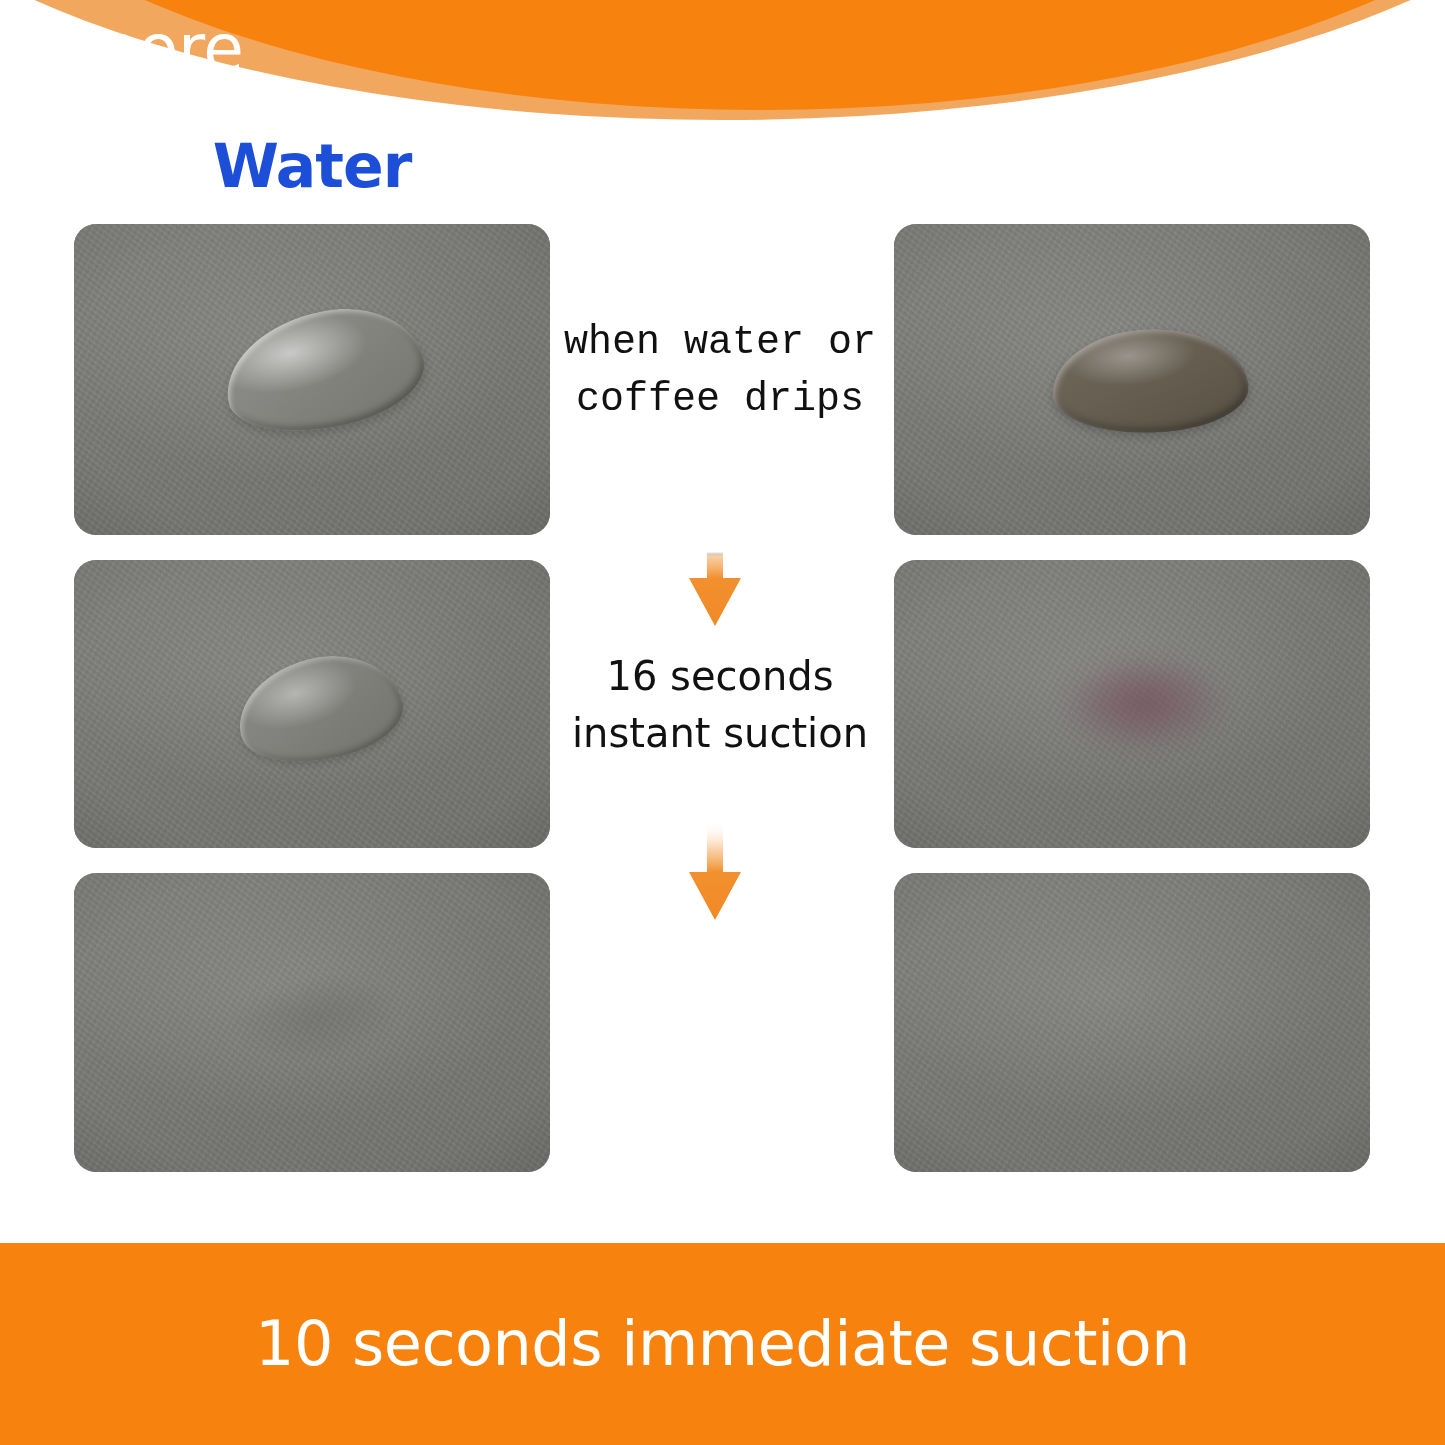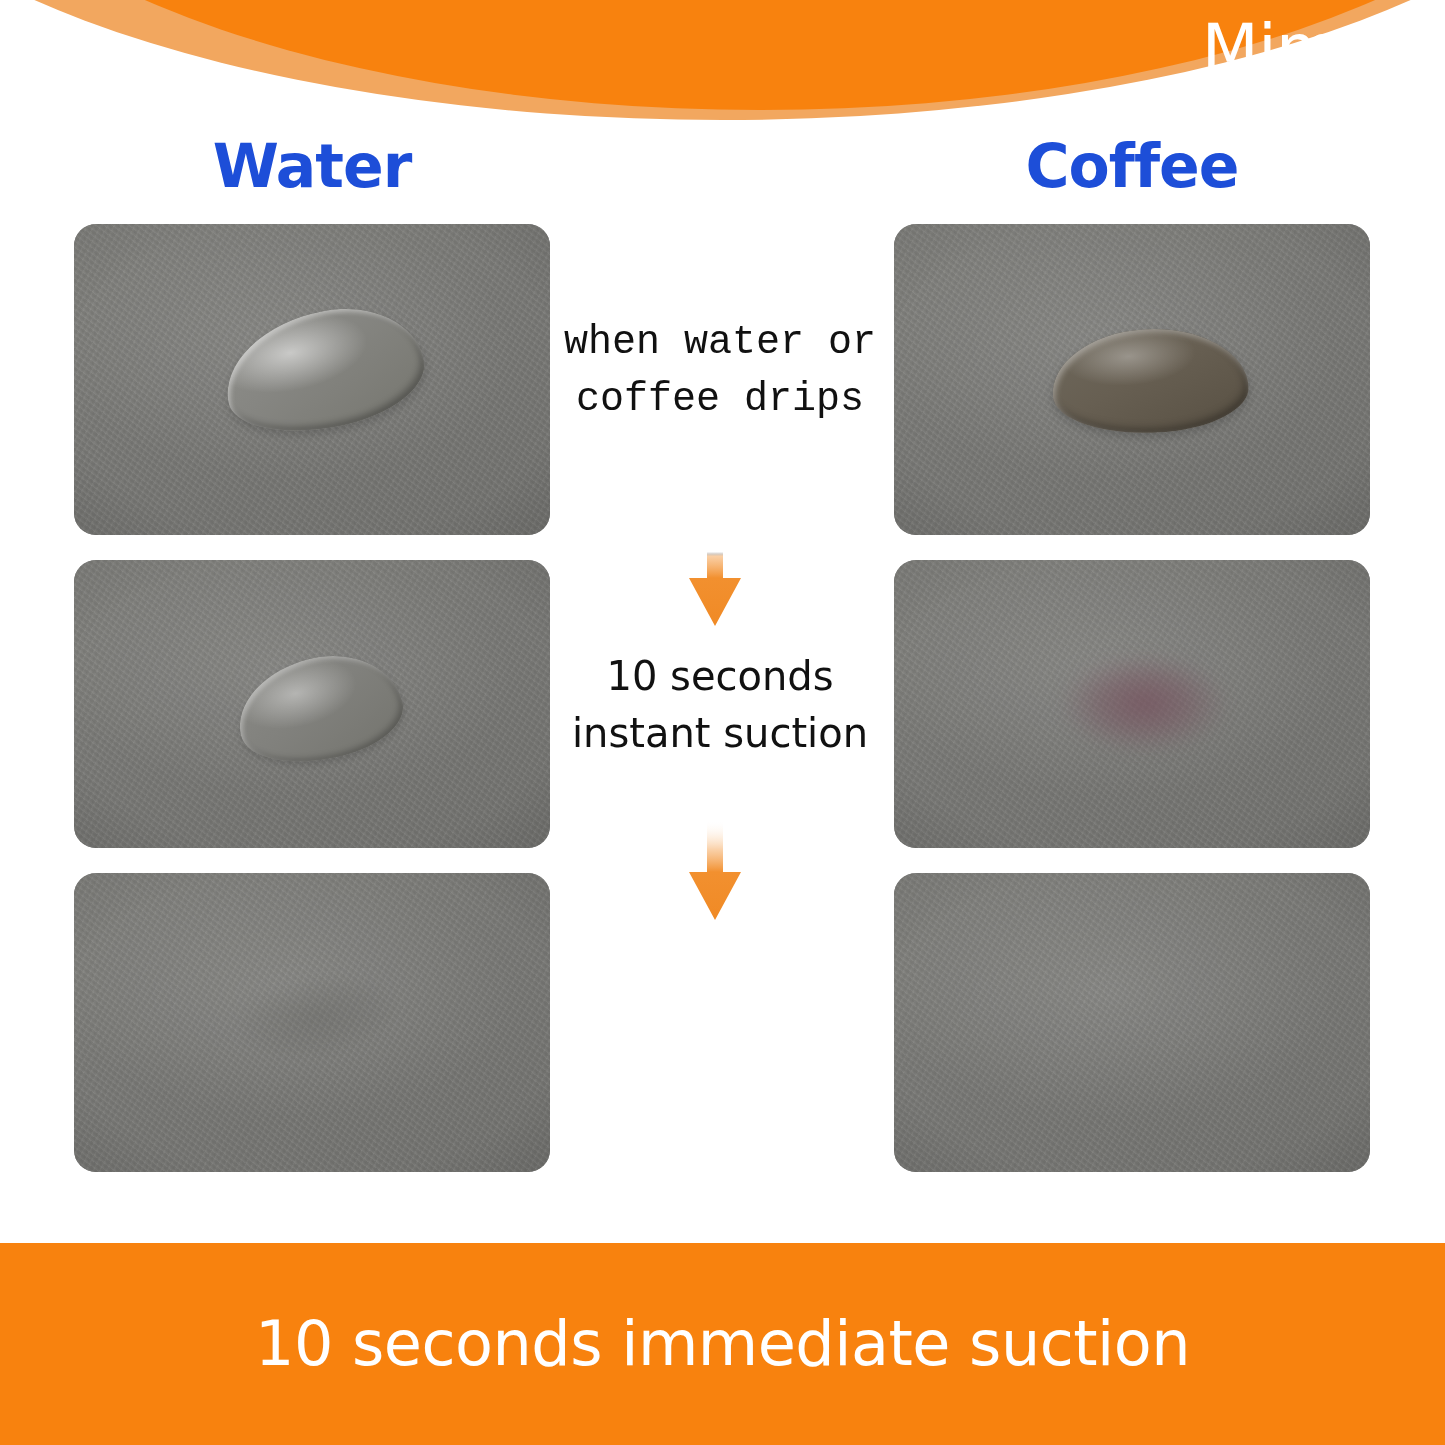--- a/index.html
+++ b/index.html
@@ -43,21 +43,21 @@
     width: 1700px;
     height: 710px;
     background: #f8820e;
     border-radius: 50% / 50%;
   }
   .brand-title {
     position: absolute;
     left: 0;
     top: 16px;
     width: 1445px;
-    text-align: right;
+    text-align: left;
     color: #ffffff;
     font-size: 66px;
     font-weight: 400;
     letter-spacing: -0.5px;
     font-family: "DejaVu Sans", sans-serif;
     line-height: 1;
   }
 
   
   .col-heading {
@@ -216,21 +216,20 @@
 
 <div id="page">
 
   <div class="header-band">
     <div class="curve-back"></div>
     <div class="curve-front"></div>
   </div>
   <div class="brand-title">Mimore</div>
 
   <div class="col-heading left">Water</div>
-  <div class="col-heading right">Coffee</div>
 
   <div class="panel" style="left:74px; top:224px; width:476px; height:311px;">
     <div class="surface"></div>
     <div class="grain"></div>
     <div class="blob blob-water-big"></div>
     <div class="vignette"></div>
   </div>
 
   <div class="panel" style="left:74px; top:560px; width:476px; height:288px;">
     <div class="surface"></div>
@@ -276,21 +275,21 @@
           <stop offset="26%" stop-color="#f5a košt" stop-opacity="0"></stop>
           <stop offset="30%" stop-color="#f5a85c" stop-opacity="0.55"></stop>
           <stop offset="52%" stop-color="#f2902f" stop-opacity="1"></stop>
           <stop offset="100%" stop-color="#f08a25" stop-opacity="1"></stop>
         </linearGradient>
       </defs>
       <path d="M24 2 L40 2 L40 54 L58 54 L32 102 L6 54 L24 54 Z" fill="url(#arrowgrad1)"></path>
     </svg>
   </div>
 
-  <div class="center-text t2">10 seconds instant suction</div>
+  <div class="center-text t2">16 seconds instant suction</div>
 
   <div class="arrow-wrap a2">
     <svg viewBox="0 0 64 104" xmlns="http://www.w3.org/2000/svg">
       <defs>
         <linearGradient id="arrowgrad2" x1="0" y1="0" x2="0" y2="1">
           <stop offset="0%" stop-color="#ffffff" stop-opacity="0"></stop>
           <stop offset="30%" stop-color="#f5a85c" stop-opacity="0.55"></stop>
           <stop offset="52%" stop-color="#f2902f" stop-opacity="1"></stop>
           <stop offset="100%" stop-color="#f08a25" stop-opacity="1"></stop>
         </linearGradient>

